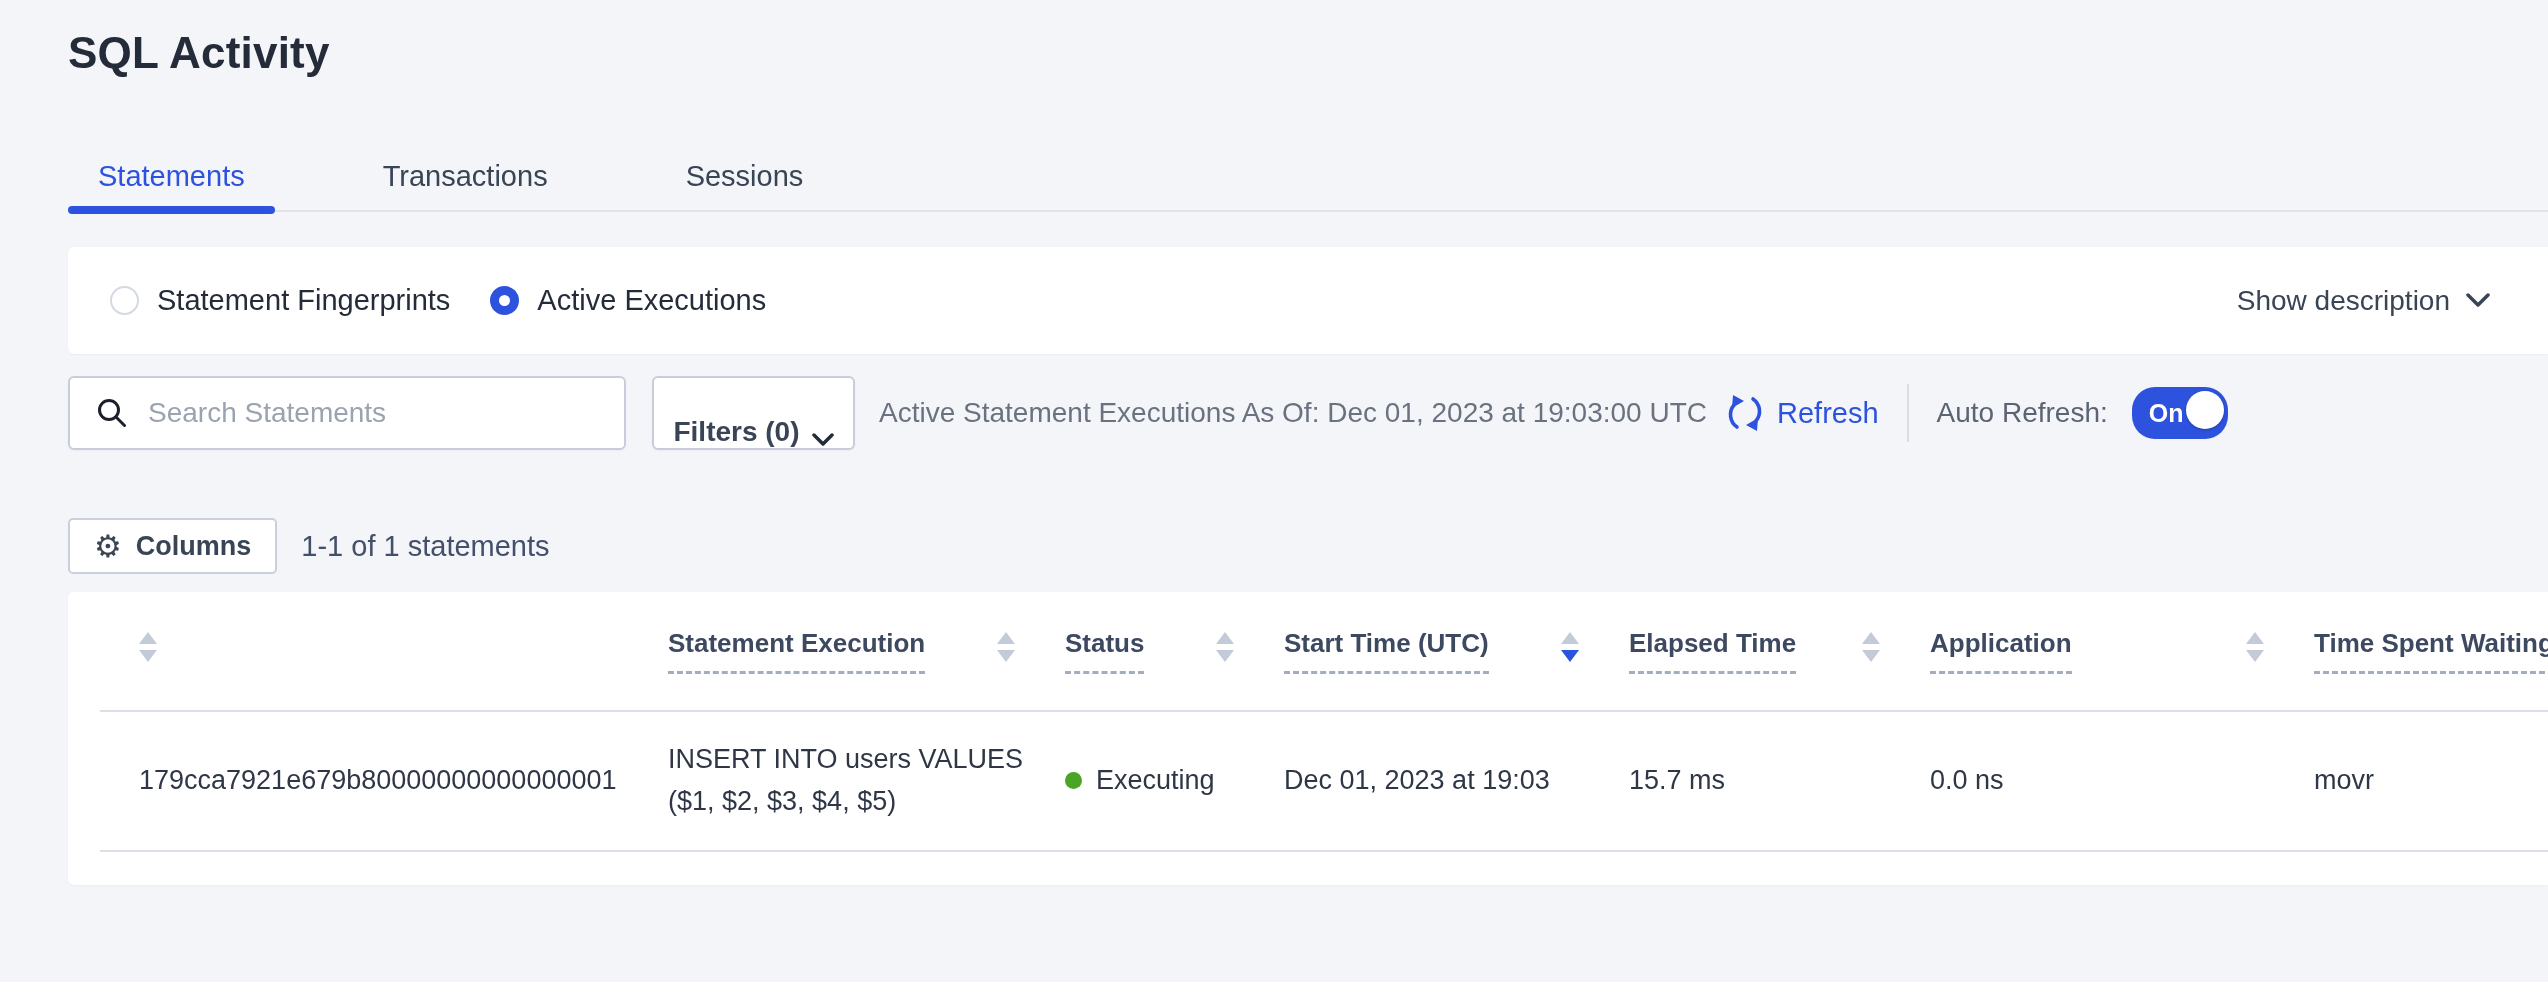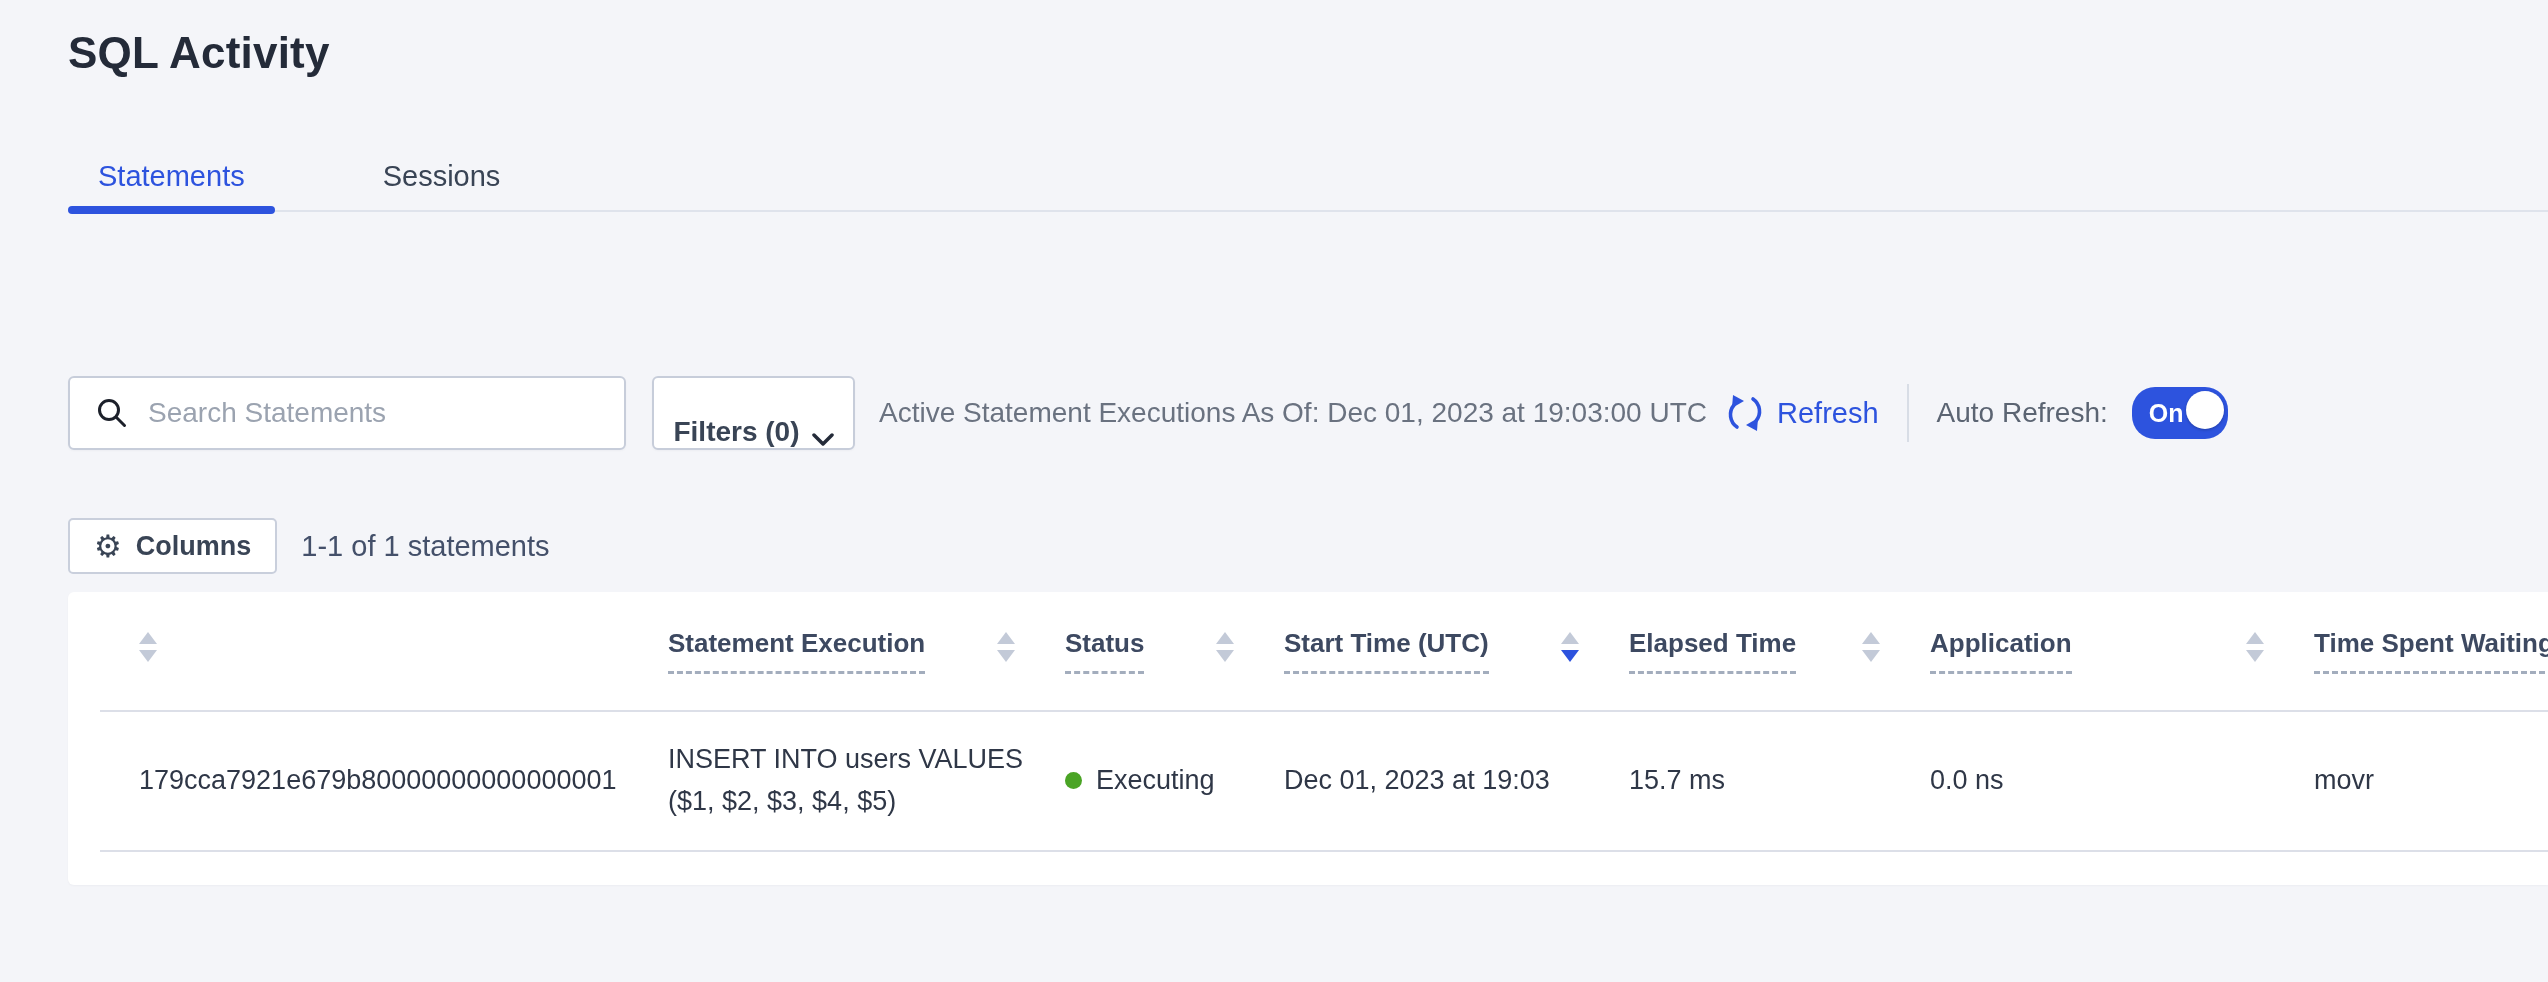--- a/index.html
+++ b/index.html
@@ -92,24 +92,45 @@
 <div class="canvas">
 
   <h1 class="page-title">SQL Activity</h1>
 
   <div class="tabs-underline"></div>
   <nav class="tabs">
     <div class="tab active">
         <span>Statements</span>
       </div>
     <div class="tab">
+        <span>Transactions</span>
+      </div>
+    <div class="tab">
         <span>Sessions</span>
       </div>
   </nav>
 
+  <section class="mode-card">
+    <div class="radio-opt">
+      <span class="radio-circle"></span>
+      <span class="radio-label">Statement Fingerprints</span>
+    </div>
+    <div class="radio-gap"></div>
+    <div class="radio-opt">
+      <span class="radio-circle checked"></span>
+      <span class="radio-label">Active Executions</span>
+    </div>
+    <div class="flex-spacer"></div>
+    <div class="show-desc">
+      <span>Show description</span>
+      <svg width="24" height="16" viewBox="0 0 24 16">
+          <path d="M2 2 L12 12 L22 2" fill="none" stroke="#394455" stroke-width="3.5" stroke-linecap="round" stroke-linejoin="round"></path>
+        </svg>
+    </div>
+  </section>
 
   <section class="controls">
     <div class="search-box">
       <svg width="32" height="32" viewBox="0 0 32 32">
         <circle cx="13" cy="13" r="9.5" fill="none" stroke="#1c202a" stroke-width="3"></circle>
         <line x1="20.5" y1="20.5" x2="28.5" y2="28.5" stroke="#1c202a" stroke-width="3" stroke-linecap="round"></line>
       </svg>
       <input type="text" placeholder="Search Statements" style="">
     </div>
 

